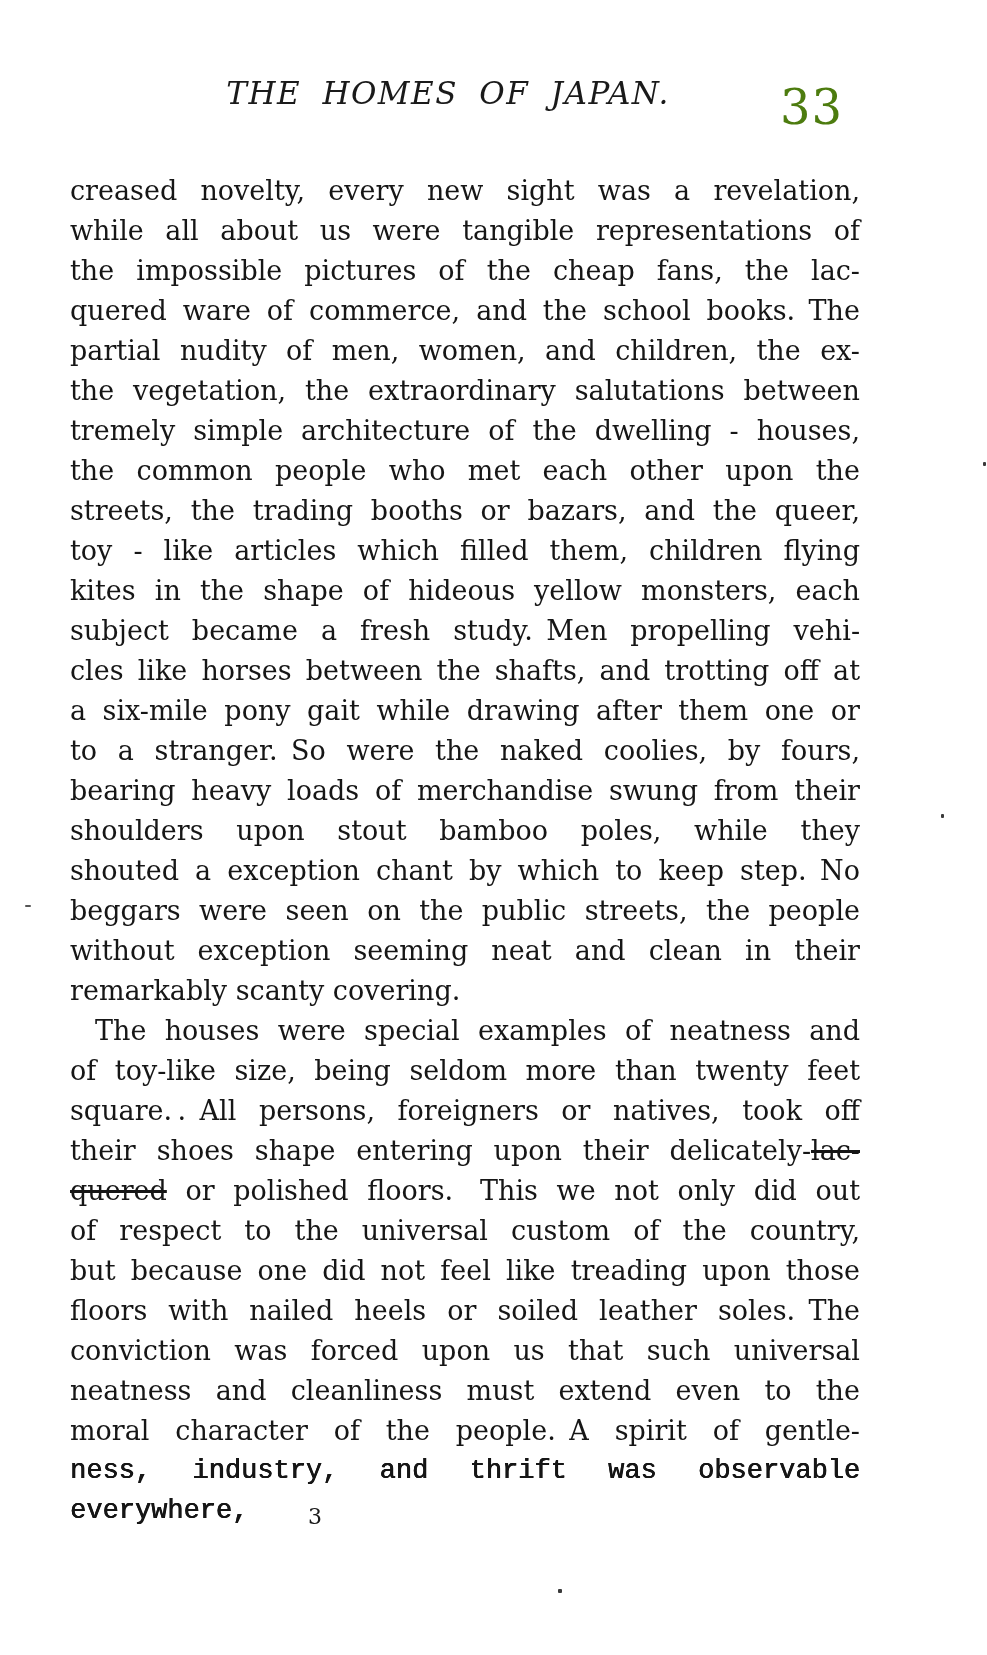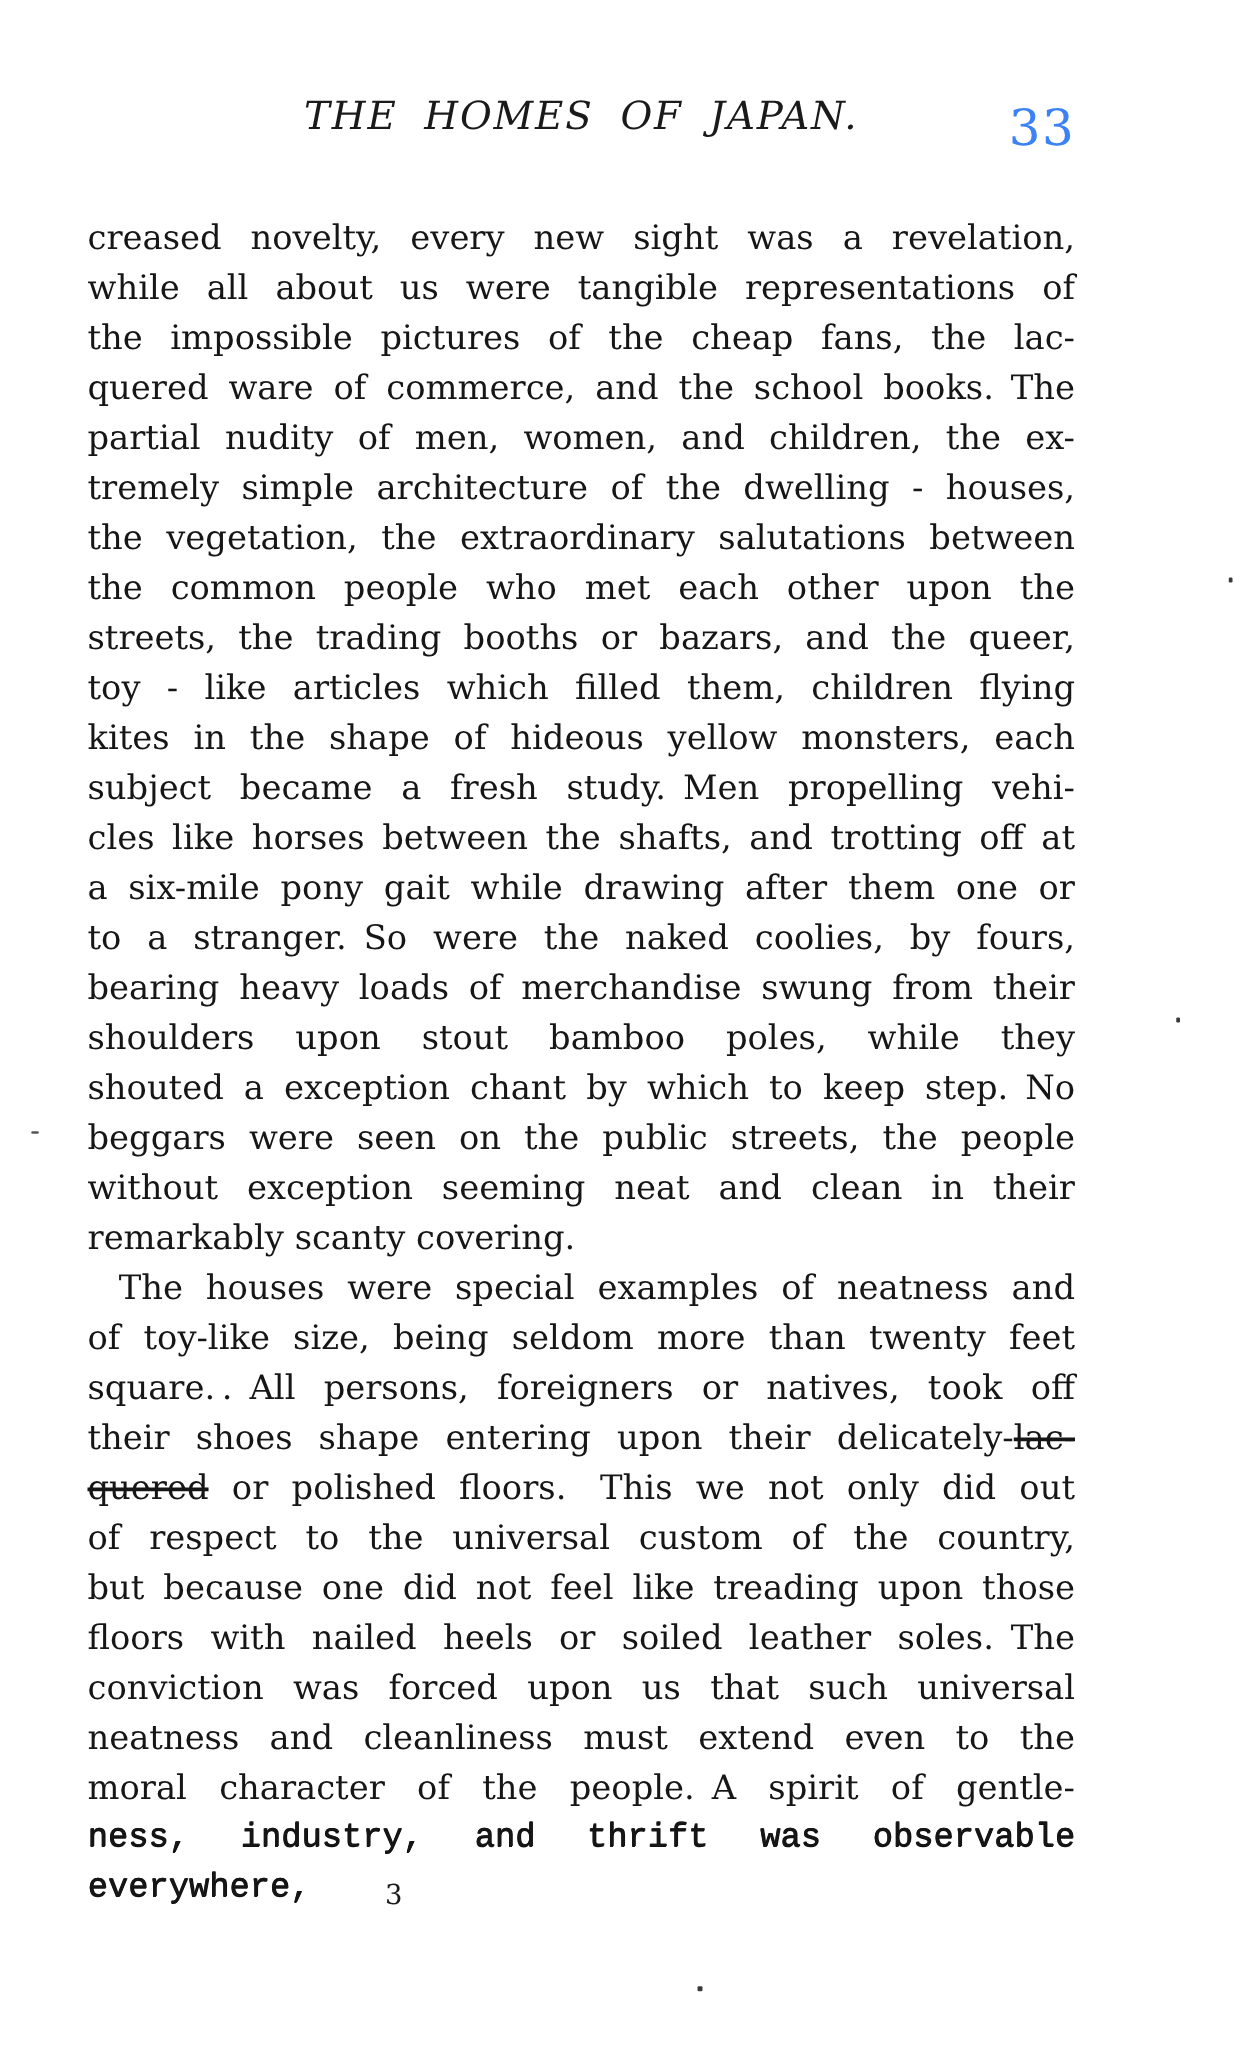--- a/index.html
+++ b/index.html
@@ -7,21 +7,21 @@
     position: relative;
     width: 987px;
     height: 1655px;
     background: #ffffff;
     font-family: "DejaVu Serif", serif;
     color: #161616;
     overflow: hidden;
   }
   .header {
     position: absolute;
-    left: 70px;
+    left: 53px;
     top: 78px;
     width: 790px;
     height: 50px;
   }
   .running-title {
     position: absolute;
     left: 50%;
     transform: translateX(-50%);
     top: 0;
     font-style: italic;
@@ -29,24 +29,24 @@
     line-height: 1;
     letter-spacing: 1.5px;
     word-spacing: 10px;
     white-space: nowrap;
     color: #1a1a1a;
   }
   .page-number {
     position: absolute;
     right: 0px;
     top: 5px;
-    font-size: 40px;
+    font-size: 48px;
     line-height: 1;
     letter-spacing: 1px;
-    color: #3b82f6;
+    color: #4d7c0f;
   }
   .text-block {
     position: absolute;
     left: 70px;
     top: 150px;
     width: 790px;
     font-size: 27px;
     line-height: 40px;
     margin-top: 21px;
   }
@@ -86,22 +86,22 @@
     <span class="page-number">33</span>
   </div>
 
   <div class="text-block">
     <div>
         <div class="line">creased novelty, every new sight was a revelation,</div>
         <div class="line">while all about us were tangible representations of</div>
         <div class="line">the impossible pictures of the cheap fans, the lac-</div>
         <div class="line">quered ware of commerce, and the school books. The</div>
         <div class="line">partial nudity of men, women, and children, the ex-</div>
+        <div class="line">the vegetation, the extraordinary salutations between</div>
         <div class="line">tremely simple architecture of the dwelling - houses,</div>
-        <div class="line">the vegetation, the extraordinary salutations between</div>
         <div class="line">the common people who met each other upon the</div>
         <div class="line">streets, the trading booths or bazars, and the queer,</div>
         <div class="line">toy - like articles which filled them, children flying</div>
         <div class="line">kites in the shape of hideous yellow monsters, each</div>
         <div class="line">subject became a fresh study. Men propelling vehi-</div>
         <div class="line">cles like horses between the shafts, and trotting off at</div>
         <div class="line">a six-mile pony gait while drawing after them one or</div>
         <div class="line">to a stranger. So were the naked coolies, by fours,</div>
         <div class="line">bearing heavy loads of merchandise swung from their</div>
         <div class="line">shoulders upon stout bamboo poles, while they</div>

